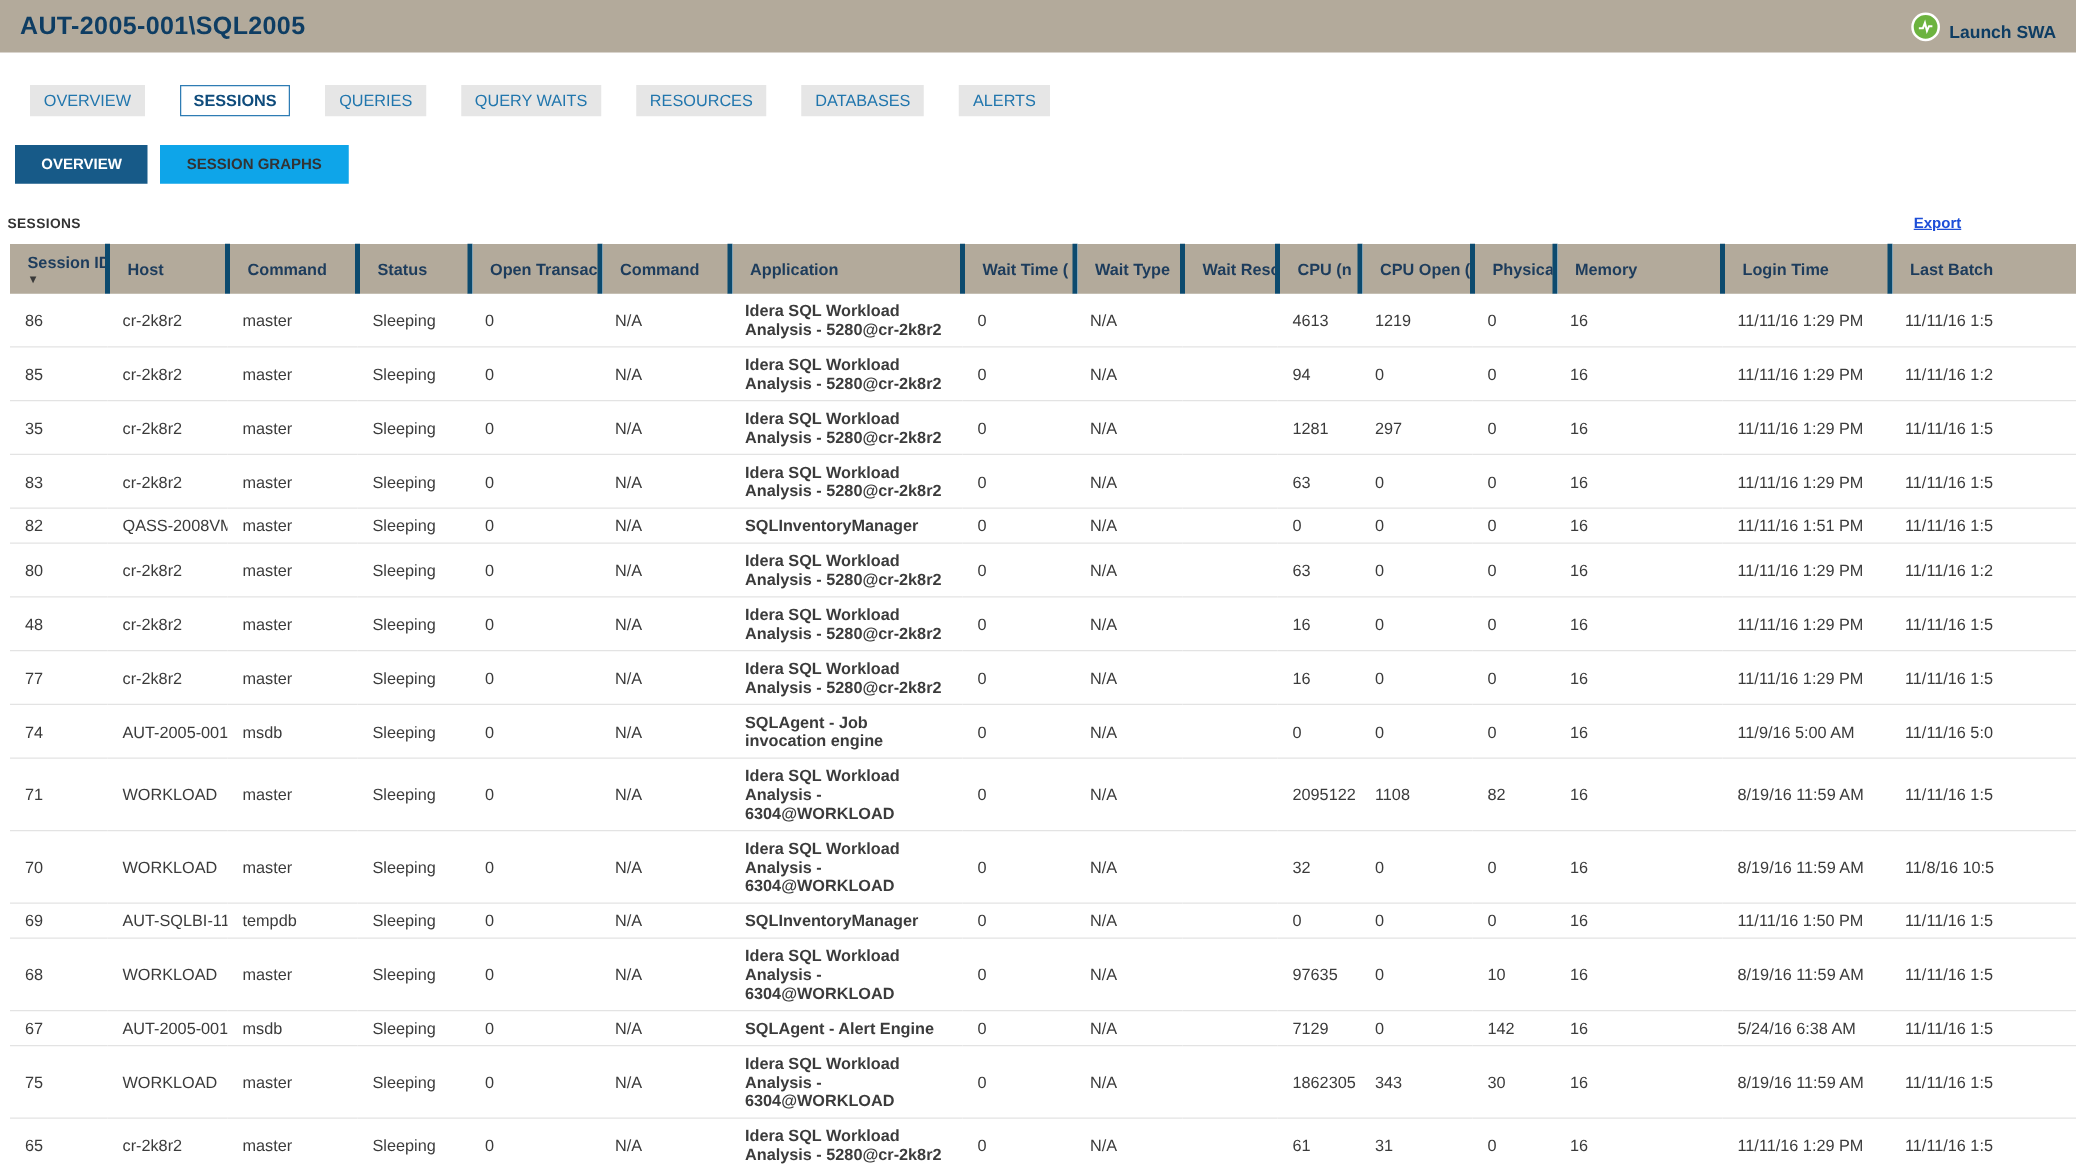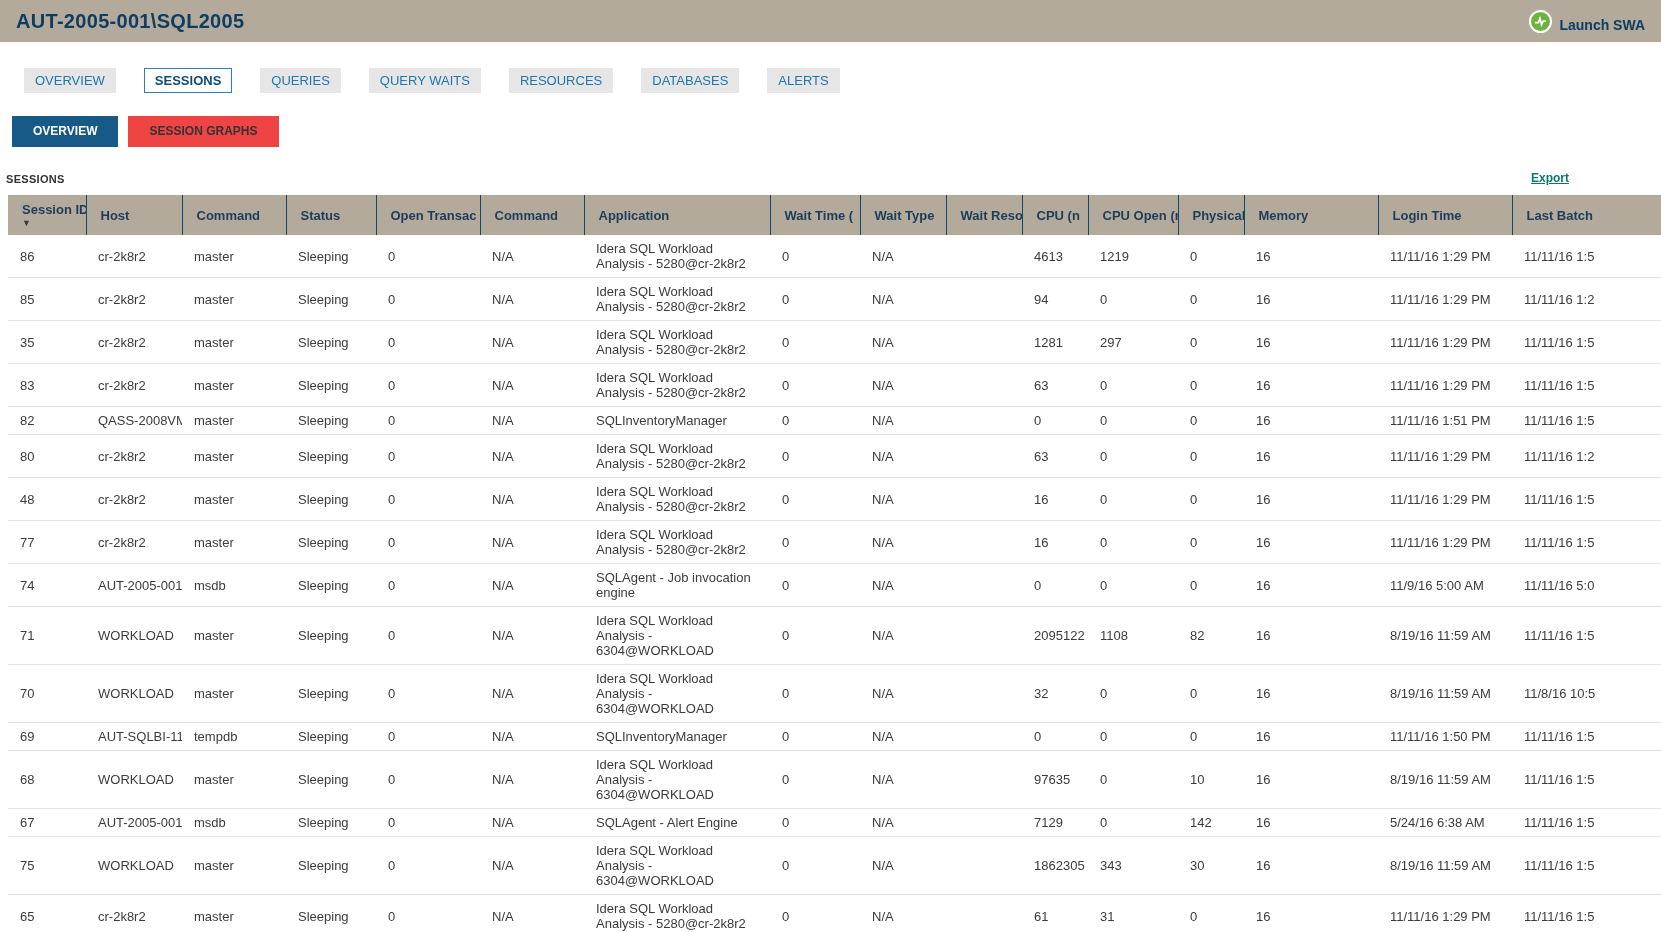--- a/index.html
+++ b/index.html
@@ -30,45 +30,45 @@
     background:#fff; border:1px solid #2e7cb4; color:#0f4c7c;
     font-weight:bold; padding:4px 10px;
   }
   
   .subtabs { display:flex; gap:10px; margin:23px 0 0 12px; }
   .subtab {
     font-size:12px; font-weight:bold; padding:0 21px; height:31px;
     line-height:31px; cursor:pointer; white-space:nowrap;
   }
   .subtab.selected { background:#175a88; color:#fff; }
-  .subtab.unselected { background:#ef4444; color:#333; }
+  .subtab.unselected { background:#0ea5e9; color:#333; }
   
   .section-row {
     display:flex; justify-content:space-between; align-items:flex-end;
     margin-top:24px; padding:0 92px 0 6px;
   }
   .section-title { font-size:11px; font-weight:bold; color:#333; letter-spacing:.3px; }
-  .export { font-size:12px; font-weight:bold; color:#0f766e; text-decoration:underline; cursor:pointer; }
+  .export { font-size:12px; font-weight:bold; color:#1d4ed8; text-decoration:underline; cursor:pointer; }
   
   .table-wrap { margin:10px 0 0 8px; }
   table { border-collapse:collapse; table-layout:fixed; width:1664px; }
   thead th {
     background:#b3aa9b; height:40px; text-align:left; font-size:13px;
     color:#1d3c5c; font-weight:bold; padding:0 0 0 14px;
-    border-right:1px solid #0c4a6e; overflow:hidden; white-space:nowrap;
+    border-right:4px solid #0c4a6e; overflow:hidden; white-space:nowrap;
     vertical-align:middle; cursor:pointer;
   }
   thead th .hdr-label { display:inline-block; line-height:14px; }
   .sort-arrow { display:block; font-size:9px; color:#3a3a3a; line-height:9px; margin-top:2px; }
   tbody td {
     font-size:13px; color:#3b3b3b; padding:6px 8px 6px 12px;
     border-bottom:1px solid #e3e3e3; vertical-align:middle; line-height:15px;
     overflow:hidden; white-space:nowrap; background:#fff;
   }
-  tbody td:nth-child(7) { white-space:normal; }
+  tbody td:nth-child(7) { white-space:normal;font-weight:bold; }
 </style>
 </head>
 <body>
 
 <div class="topbar">
   <div class="title">AUT-2005-001\SQL2005</div>
   <div class="launch">
     <span class="launch-icon">
       <svg viewBox="0 0 24 24" width="13" height="13">
           <polyline points="2,14 8,14 11,6 14,18 17,11 22,11" fill="none" stroke="#ffffff" stroke-width="3"></polyline>

